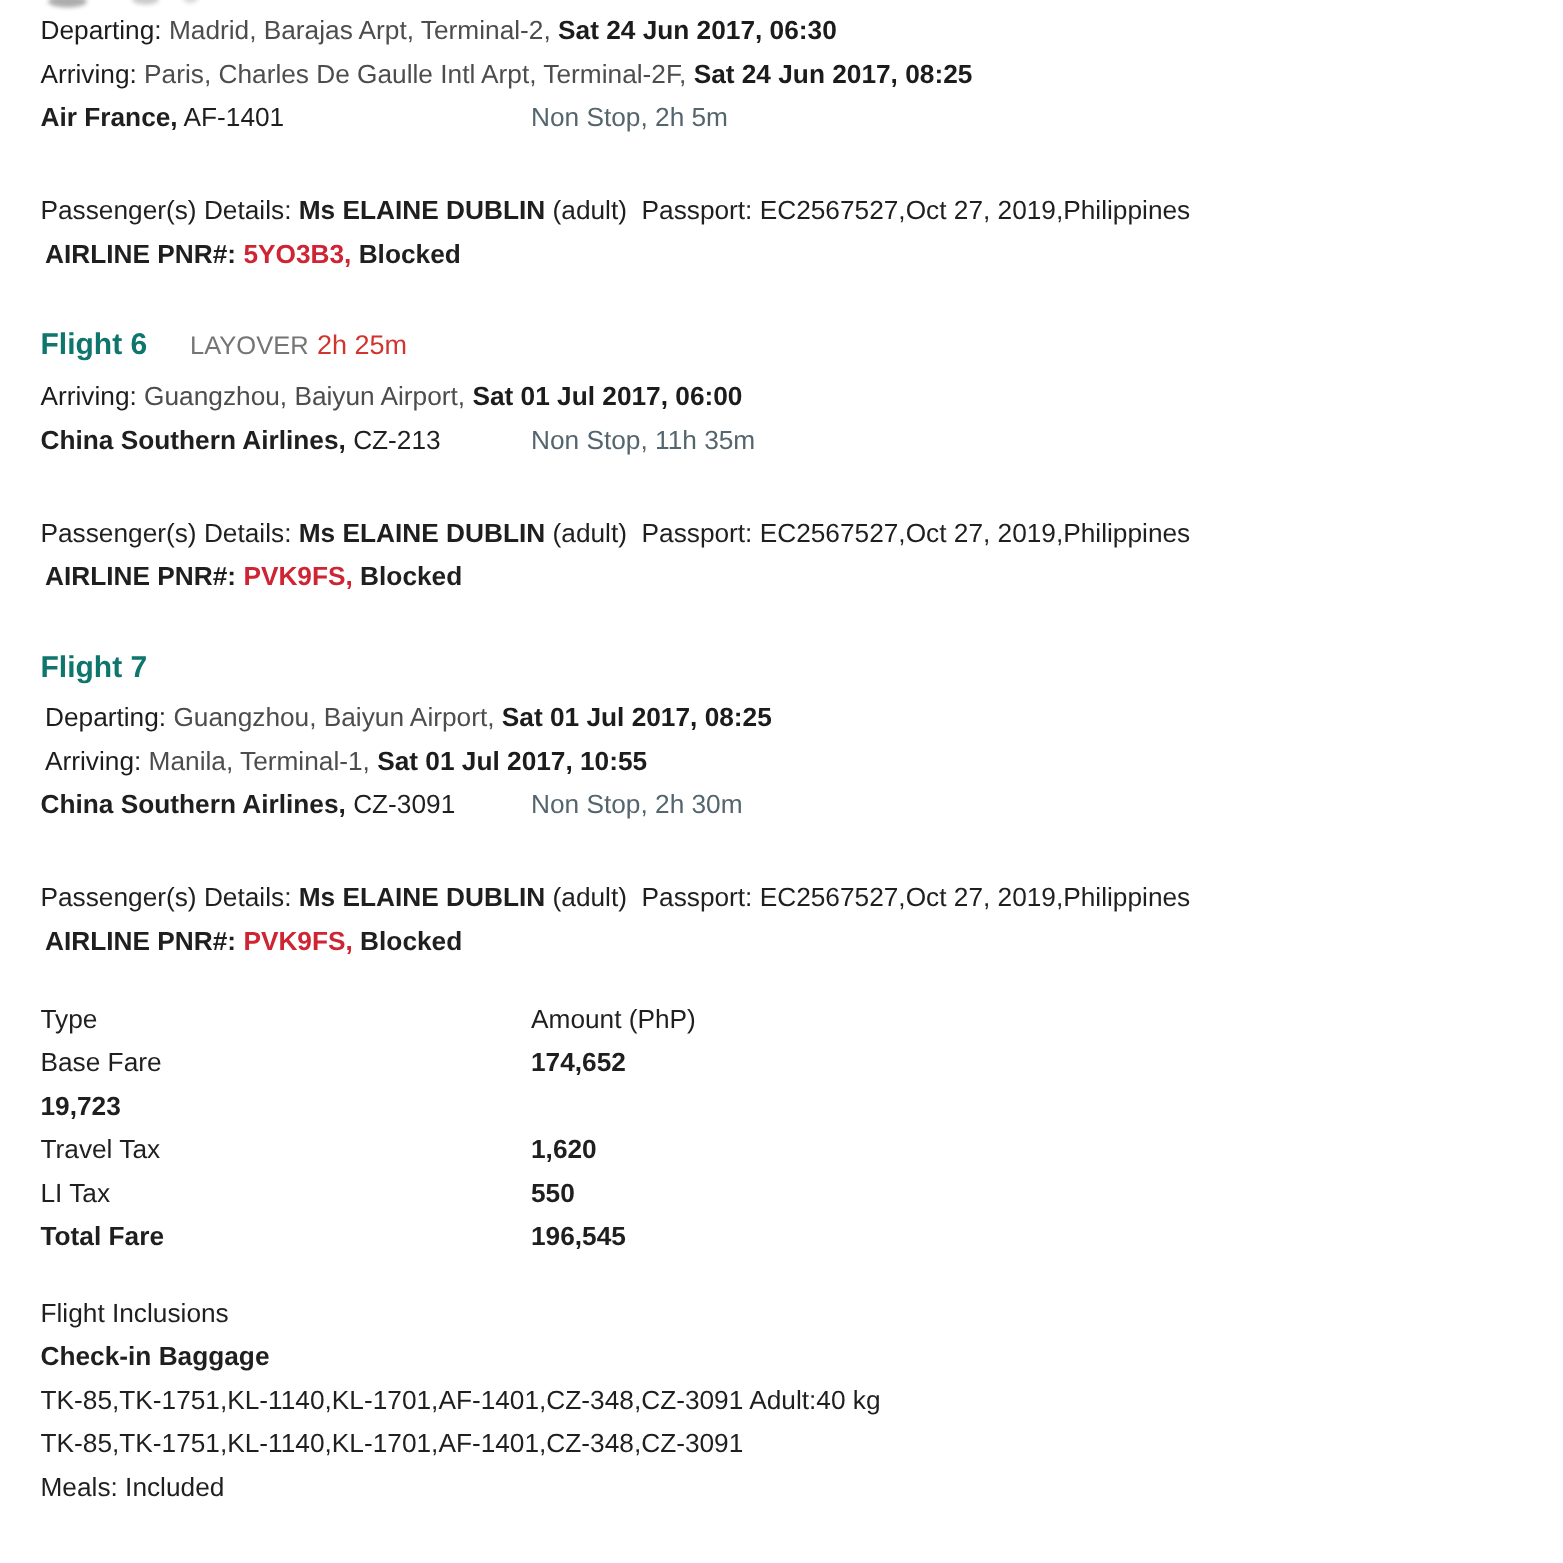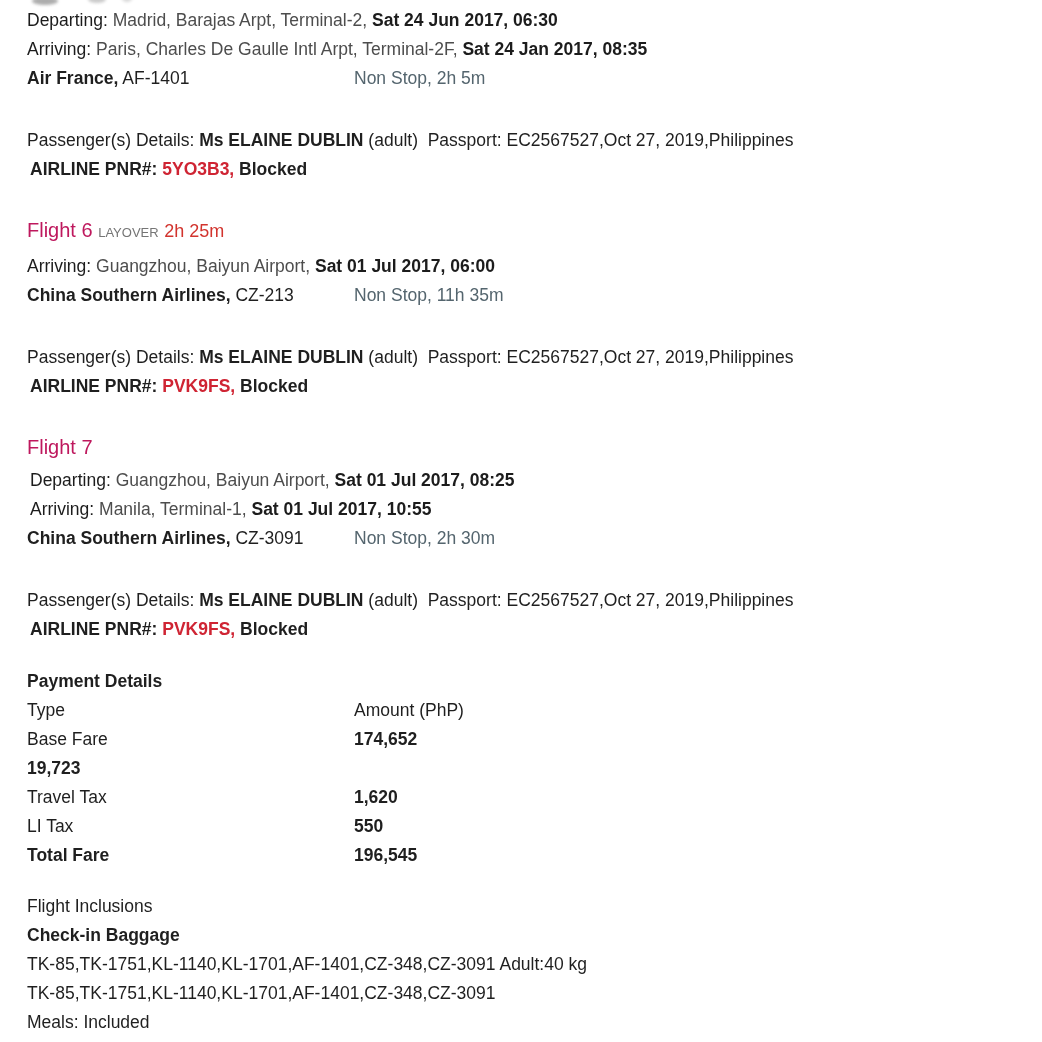--- a/index.html
+++ b/index.html
@@ -31,22 +31,22 @@
   .stops { color: #54656e; }
 
   .pax-block { margin-top: 33px; }
   .pnr-line  { padding-left: 3px; }
 
   .flight-header {
     margin: 30px 0 3px 0;
     font-size: 20px;
     line-height: 32px;
   }
-  .flight-header .fh { color: #be185d; font-weight: 400; }
-  .flight-header .lay  { color: #757575; font-size: 13px; font-weight: 400; }
+  .flight-header .fh { color: #0f766e; font-weight: 700; }
+  .flight-header .lay  { color: #757575; font-size: 17px; font-weight: 400; margin-left: 23px; }
   .flight-header .layv { color: #d2342e; font-size: 18px; font-weight: 400; }
 
   .indent { padding-left: 3px; }
 
   .payment { margin-top: 23px; }
   .pay-row { display: flex; font-size: 17.5px; line-height: 29px; align-items: center; }
   .pay-row .pay-lbl { width: 327px; flex: none; }
   .pay-row.value-row .pay-val { font-weight: 700; }
   .pay-row.total-row .pay-lbl { font-weight: 700; }
   .pay-title { font-weight: 700; }
@@ -77,21 +77,21 @@
 
   <section>
     <p class="line">
       <span class="lbl">Departing:</span>
       <span class="loc">Madrid, Barajas Arpt, Terminal-2,</span>
       <span class="dt">Sat 24 Jun 2017, 06:30</span>
     </p>
     <p class="line">
       <span class="lbl">Arriving:</span>
       <span class="loc">Paris, Charles De Gaulle Intl Arpt, Terminal-2F,</span>
-      <span class="dt">Sat 24 Jan 2017, 08:35</span>
+      <span class="dt">Sat 24 Jun 2017, 08:25</span>
     </p>
     <div class="line airline-row">
       <span class="left">
         <span class="b">Air France,</span>
         <span>AF-1401</span>
       </span>
       <span class="stops">Non Stop, 2h 5m</span>
     </div>
     <div class="pax-block">
       <p class="line">
@@ -168,21 +168,20 @@
       </p>
       <p class="line pnr-line">
         <span class="b">AIRLINE PNR#:</span>
         <span class="b red">PVK9FS,</span>
         <span class="b">Blocked</span>
       </p>
     </div>
   </section>
 
   <section class="payment">
-    <p class="line pay-title">Payment Details</p>
     <div class="pay-row">
       <span class="pay-lbl">Type</span>
       <span class="pay-val">Amount (PhP)</span>
     </div>
     <div class="pay-row value-row">
       <span class="pay-lbl">Base Fare</span>
       <span class="pay-val">174,652</span>
     </div>
     <div class="pay-row value-row">
       <span class="pay-val">19,723</span>

